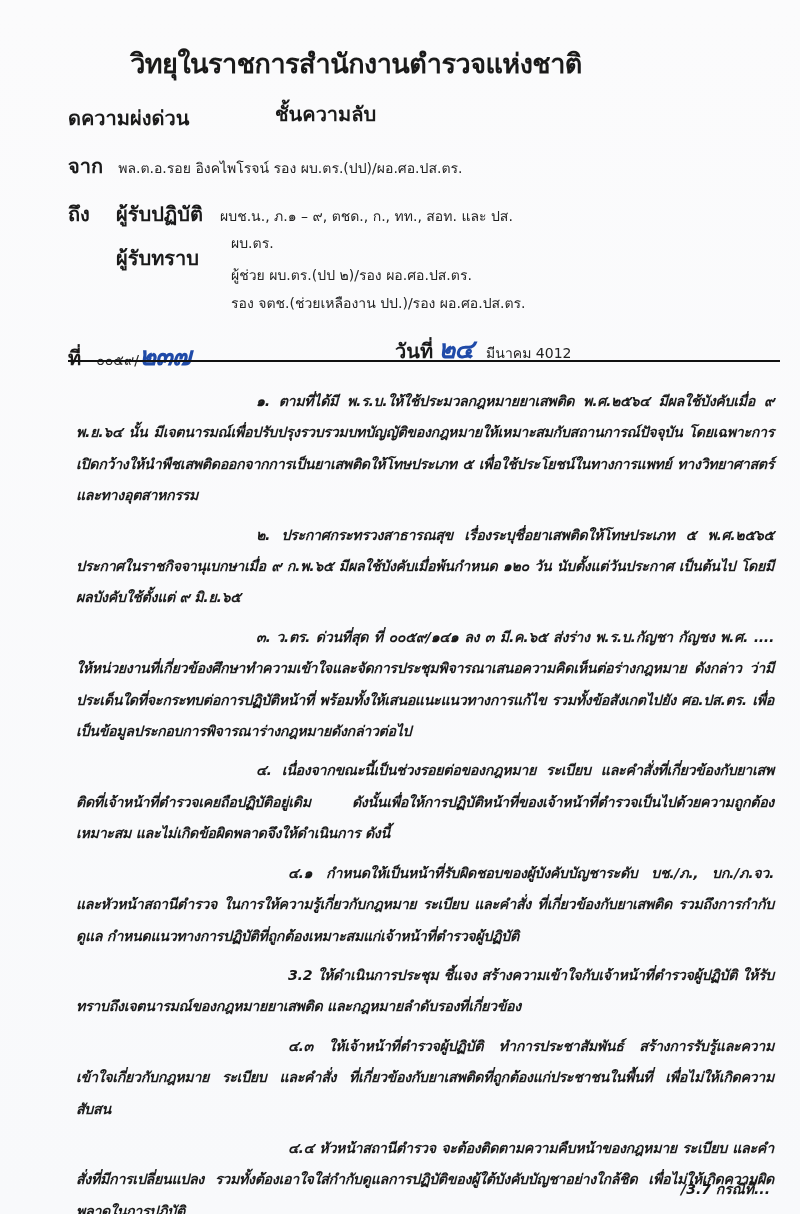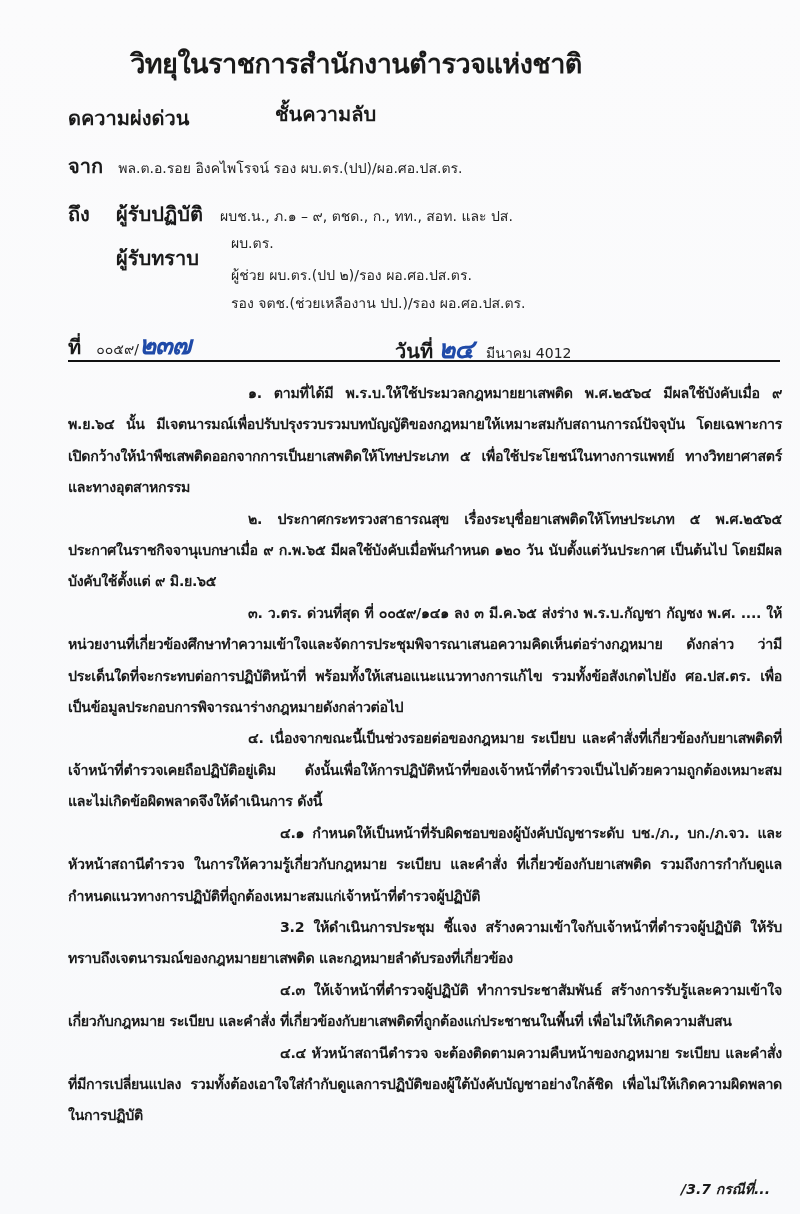--- a/index.html
+++ b/index.html
@@ -27,21 +27,21 @@
   }
   .rule {
     position: absolute; left: 68px; width: 712px; top: 360px;
     border-top: 2px solid #111;
   }
   .body {
     position: absolute; left: 68px; top: 378px; width: 714px;
     font-size: 14.2px; font-weight: bold; line-height: 31.4px;
     text-align: justify; letter-spacing: -0.3px;
   }
-  .p { margin: 0; text-indent: 0; }
+  .p { margin: 8px; text-indent: 0; font-style: italic; }
   .p1 { text-indent: 180px; }
   .p2 { text-indent: 212px; }
   .footer-ref {
     position: absolute; right: 30px; top: 1178px;
     font-size: 14px; font-weight: bold; font-style: italic;
   }
 </style>
 </head>
 <body>
 
@@ -68,21 +68,21 @@
     <span class="lbl-big">ผู้รับปฏิบัติ</span>
     <span class="txt-sm" style="margin-left:12px;">ผบช.น., ภ.๑ – ๙, ตชด., ก., ทท., สอท. และ ปส.</span>
   </div>
   <div class="row" style="left:116px; top:226px;margin-top:16px;">
     <span class="lbl-big">ผู้รับทราบ</span>
   </div>
   <div class="row txt-sm" style="left:231px; top:232px;">ผบ.ตร.</div>
   <div class="row txt-sm" style="left:231px; top:264px;">ผู้ช่วย ผบ.ตร.(ปป ๒)/รอง ผอ.ศอ.ปส.ตร.</div>
   <div class="row txt-sm" style="left:231px; top:292px;">รอง จตช.(ช่วยเหลืองาน ปป.)/รอง ผอ.ศอ.ปส.ตร.</div>
 
-  <div class="row" style="left:68px; top:324px;">
+  <div class="row" style="left:68px; top:335px;">
     <span class="lbl-big">ที่</span>
     <span class="txt-sm" style="margin-left:10px; font-weight:normal;">๐๐๕๙/</span><span class="hand">๒๓๗</span>
   </div>
   <div class="row" style="left:395px; top:328px;">
     <span class="lbl-big">วันที่</span>
     <span class="hand">๒๔</span>
     <span class="txt-sm" style="margin-left:8px; font-weight:normal;">มีนาคม 4012</span>
   </div>
 
   <div class="rule"></div>

